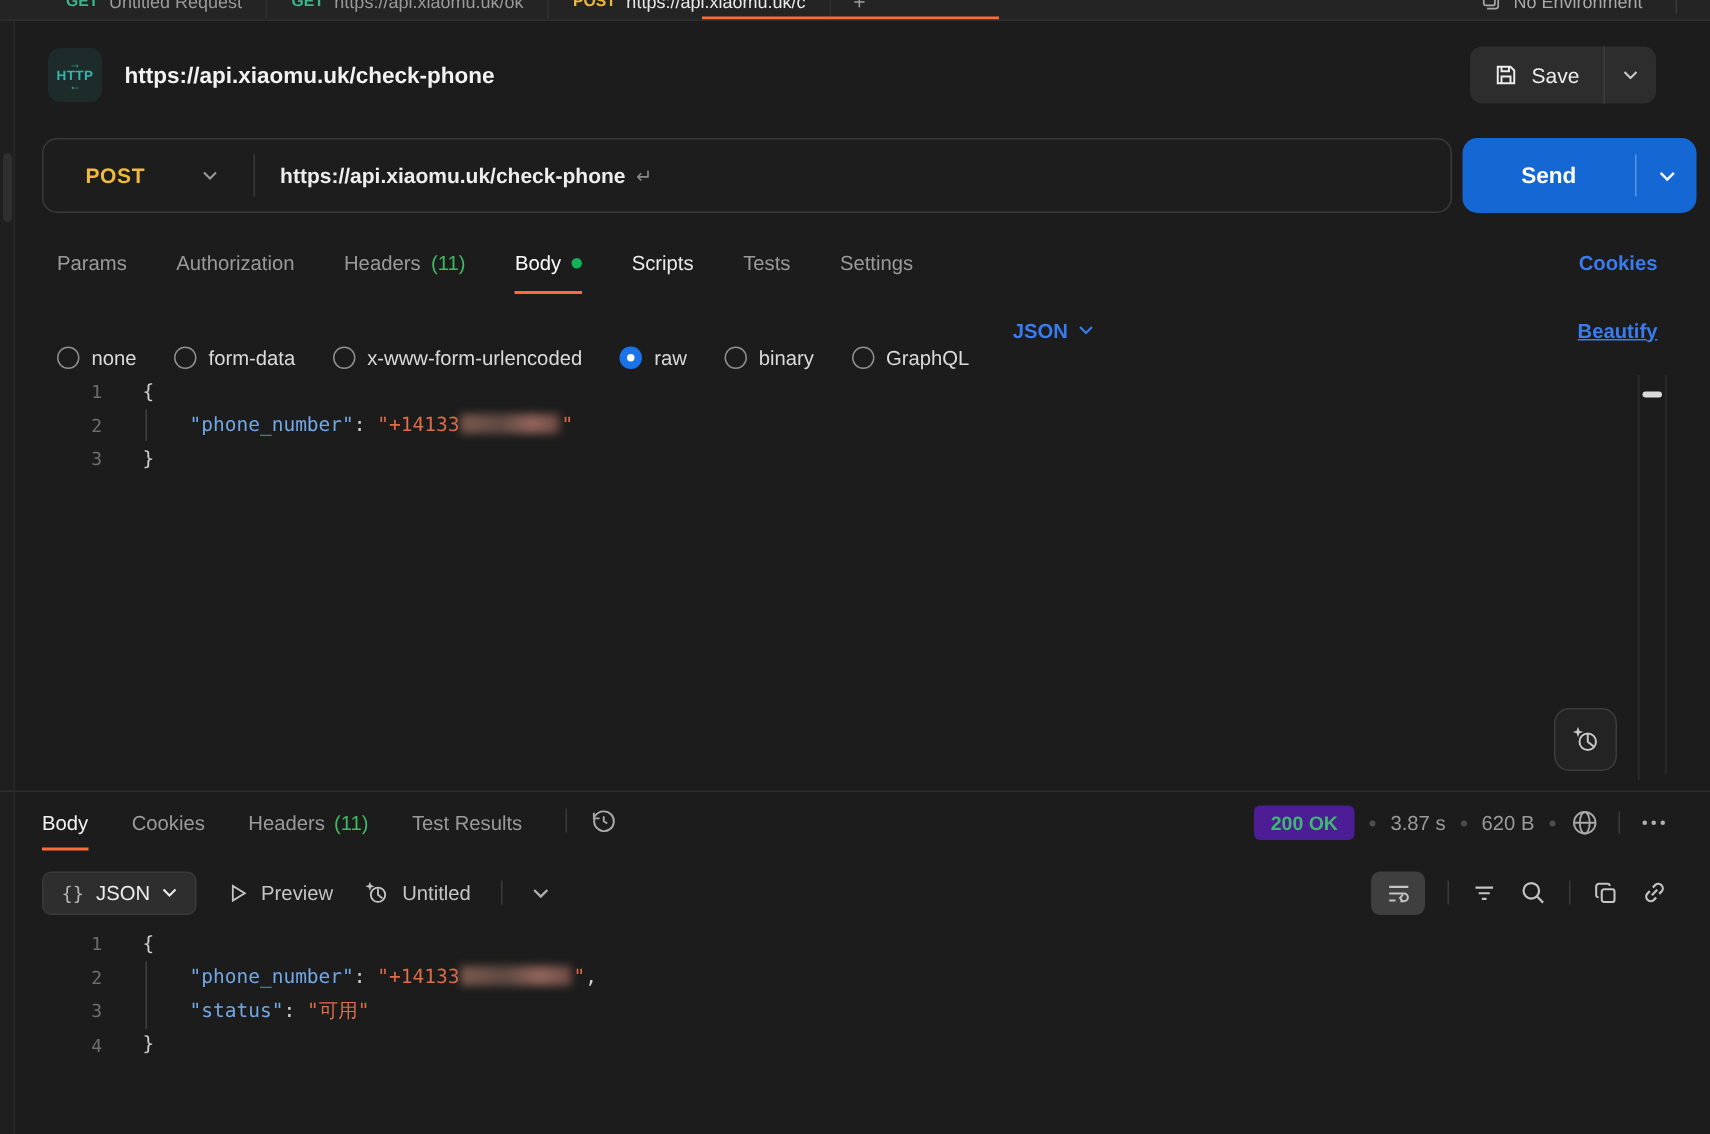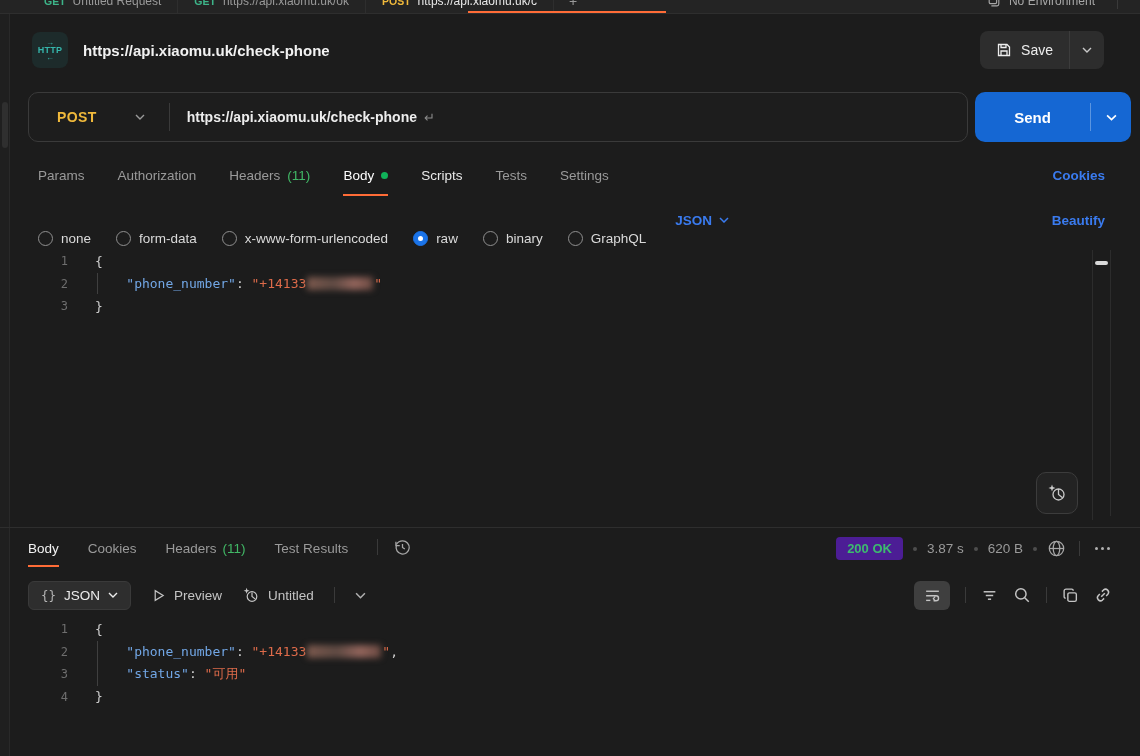--- a/index.html
+++ b/index.html
@@ -64,21 +64,21 @@
   .dot-green { width:7px; height:7px; border-radius:50%; background:#10b259; }
   .cookies-link { margin-left:auto; padding-bottom:13px; color:#3a7bef; font-weight:600; }
 
   
   .modes-row { position:absolute; top:203px; left:38px; right:35px; height:34px; display:flex; align-items:center; font-size:13.5px; color:#dadada; }
   .mode { display:flex; align-items:center; gap:8px; margin-right:25px;margin-top:36px; }
   .radio { width:15px; height:15px; border-radius:50%; border:1.5px solid #8f8f8f; display:inline-flex; align-items:center; justify-content:center; flex:0 0 auto; }
   .radio.sel { border-color:#1a73e8; background:#1a73e8; }
   .radio.sel::after { content:""; width:5px; height:5px; border-radius:50%; background:#fff; }
   .lang-dd { display:flex; align-items:center; gap:7px; color:#3a7bef; font-weight:600; margin-left:4px; }
-  .beautify-link { margin-left:auto; color:#3a7bef; font-weight:600; }
+  .beautify-link { margin-left:auto; color:#3a7bef; font-weight:600;text-decoration:underline; }
 
   
   .editor { position:absolute; left:0; font-family:"DejaVu Sans Mono","DejaVu Sans",monospace; font-size:13px; }
   .cl { display:flex; height:22.5px; align-items:center; }
   .ln { width:68px; text-align:right; color:#6e6e6e; font-size:12px; flex:0 0 auto; }
   .ct { position:relative; margin-left:27px; white-space:pre; color:#cfcfcf; }
   .guide { position:absolute; left:2px; top:-3px; bottom:-3px; width:1px; background:#3f3f3f; }
   .tk { color:#72a7e6; }
   .ts { color:#de6b4a; }
   .tp { color:#cfcfcf; }

